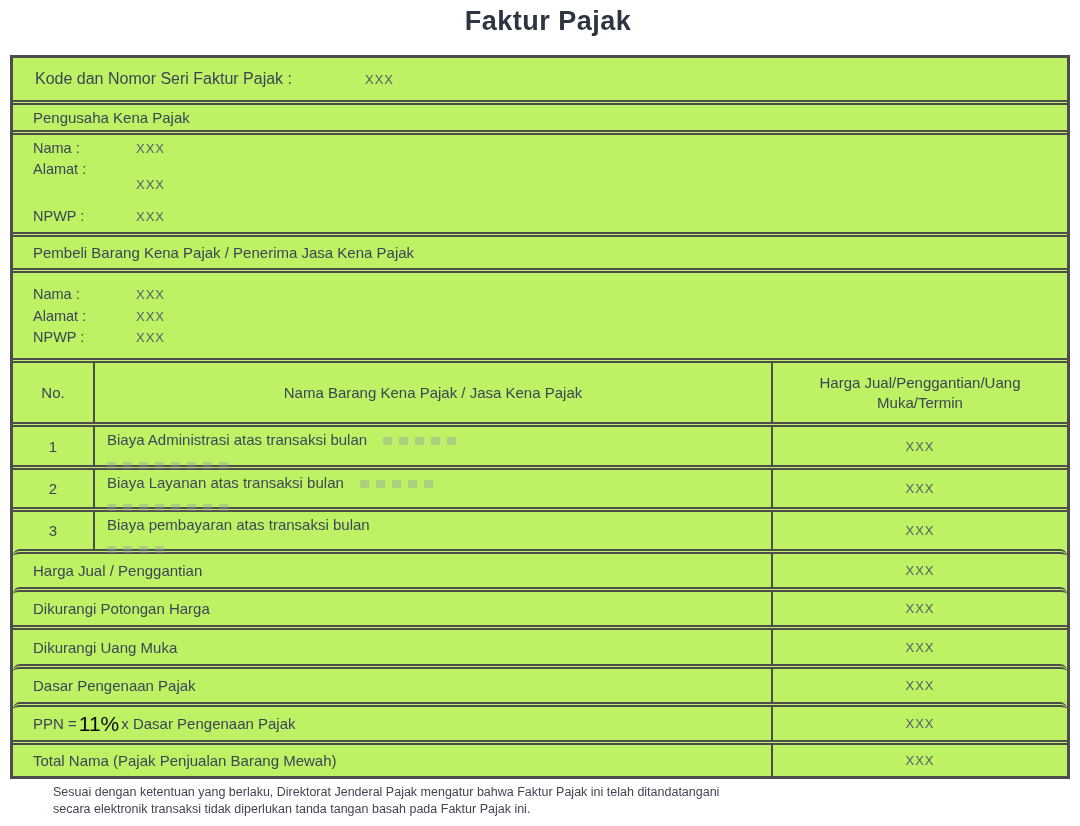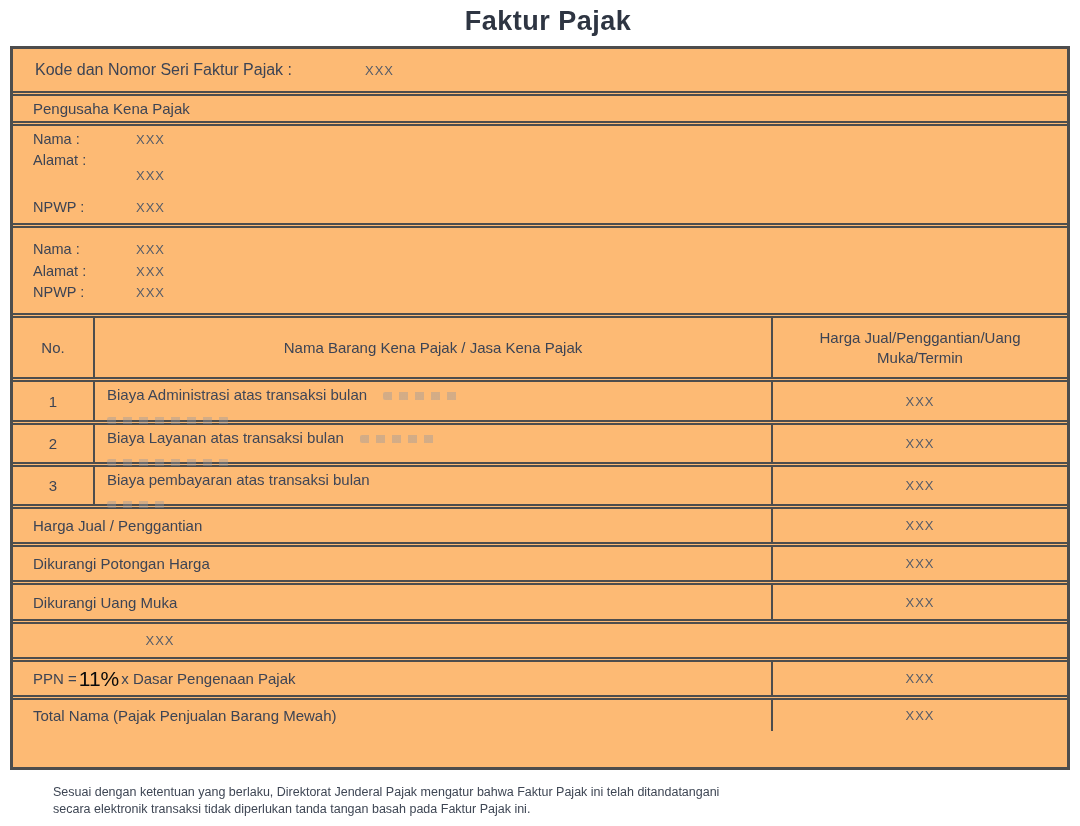--- a/index.html
+++ b/index.html
@@ -25,46 +25,46 @@
     width: 100%;
     text-align: center;
     font-size: 27px;
     font-weight: bold;
     color: #2e3542;
     letter-spacing: 0.5px;
   }
   .doc-table {
     position: absolute;
     left: 10px;
-    top: 46px;
+    top: 55px;
     width: 1060px;
     height: 724px;
     border: 3px solid #4d4d4d;
     box-sizing: border-box;
-    background: #fdba74;
+    background: #bef264;
   }
   .row {
     position: relative;
     box-sizing: border-box;
     border-top: 5px double #4d4d4d;
     width: 100%;
   }
   .row.first { border-top: none; }
 
   
   .r-kode     { height: 42px; }
   .r-seller-h { height: 30px; }
   .r-seller   { height: 102px; }
   .r-buyer-h  { height: 36px; }
   .r-buyer    { height: 90px; }
   .r-head     { height: 64px; }
   .r-item1    { height: 43px; }
   .r-item2    { height: 42px; }
   .r-item3    { height: 42px; }
-  .r-sum     { height: 38px; }
+  .r-sum     { height: 38px; border-radius: 7px; }
   .r-sum3    { height: 39px; }
   .r-sum6    { height: 36px; }
   .kode-label {
     position: absolute;
     left: 22px;
     top: 50%;
     transform: translateY(-50%);
   }
   .kode-value {
     position: absolute;
@@ -213,20 +213,23 @@
 
     <div class="row r-seller">
       <span class="kv-label" style="top:5px">Nama :</span>
       <span class="kv-value" style="top:6px">XXX</span>
       <span class="kv-label" style="top:26px">Alamat :</span>
       <span class="kv-value" style="top:42px">XXX</span>
       <span class="kv-label" style="top:73px">NPWP :</span>
       <span class="kv-value" style="top:74px">XXX</span>
     </div>
 
+    <div class="row r-buyer-h section-row">
+      <span>Pembeli Barang Kena Pajak / Penerima Jasa Kena Pajak</span>
+    </div>
 
     <div class="row r-buyer">
       <span class="kv-label" style="top:13px">Nama :</span>
       <span class="kv-value" style="top:14px">XXX</span>
       <span class="kv-label" style="top:35px">Alamat :</span>
       <span class="kv-value" style="top:36px">XXX</span>
       <span class="kv-label" style="top:56px">NPWP :</span>
       <span class="kv-value" style="top:57px">XXX</span>
     </div>
 
@@ -299,20 +302,21 @@
       <div class="cols">
         <div class="sum-label">Dikurangi Uang Muka</div>
         <div class="col-price">
             <span class="sum-value">XXX</span>
           </div>
       </div>
     </div>
 
     <div class="row r-sum">
       <div class="cols">
+        <div class="sum-label">Dasar Pengenaan Pajak</div>
         <div class="col-price">
             <span class="sum-value">XXX</span>
           </div>
       </div>
     </div>
 
     <div class="row r-sum">
       <div class="cols">
         <div class="sum-label">
           <span>PPN = </span>

